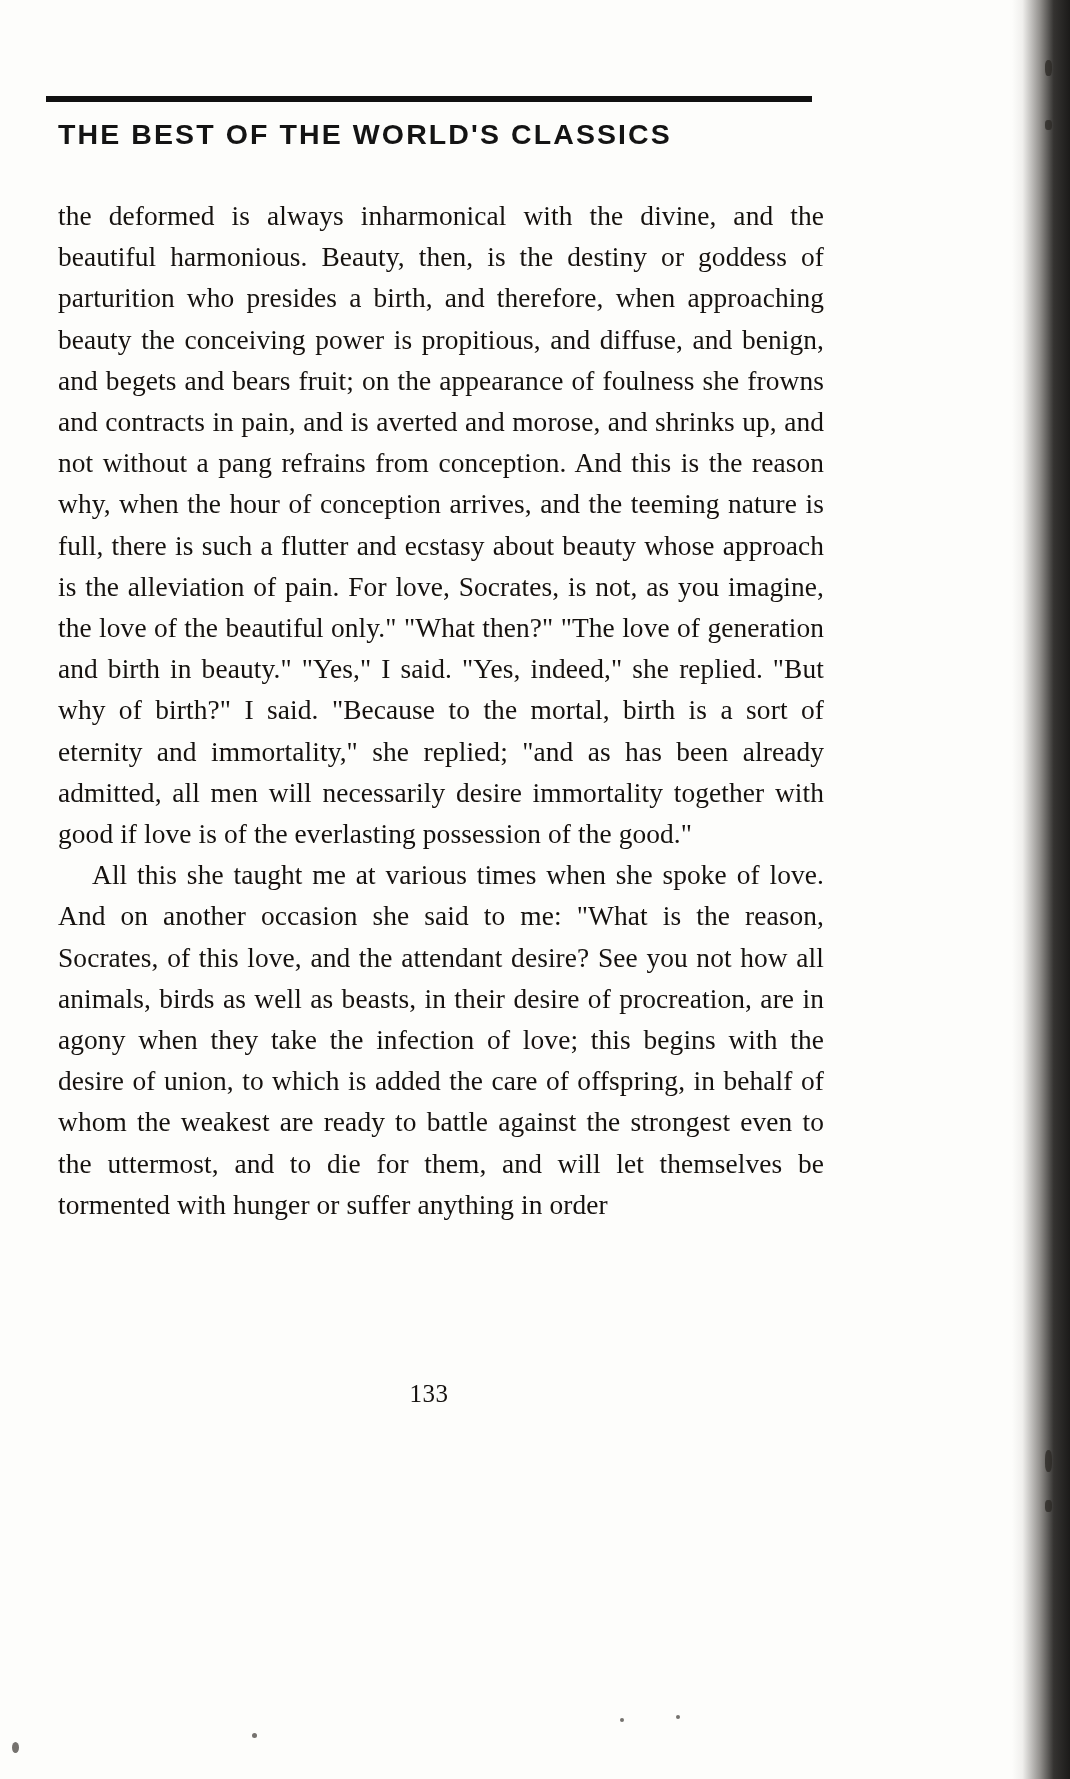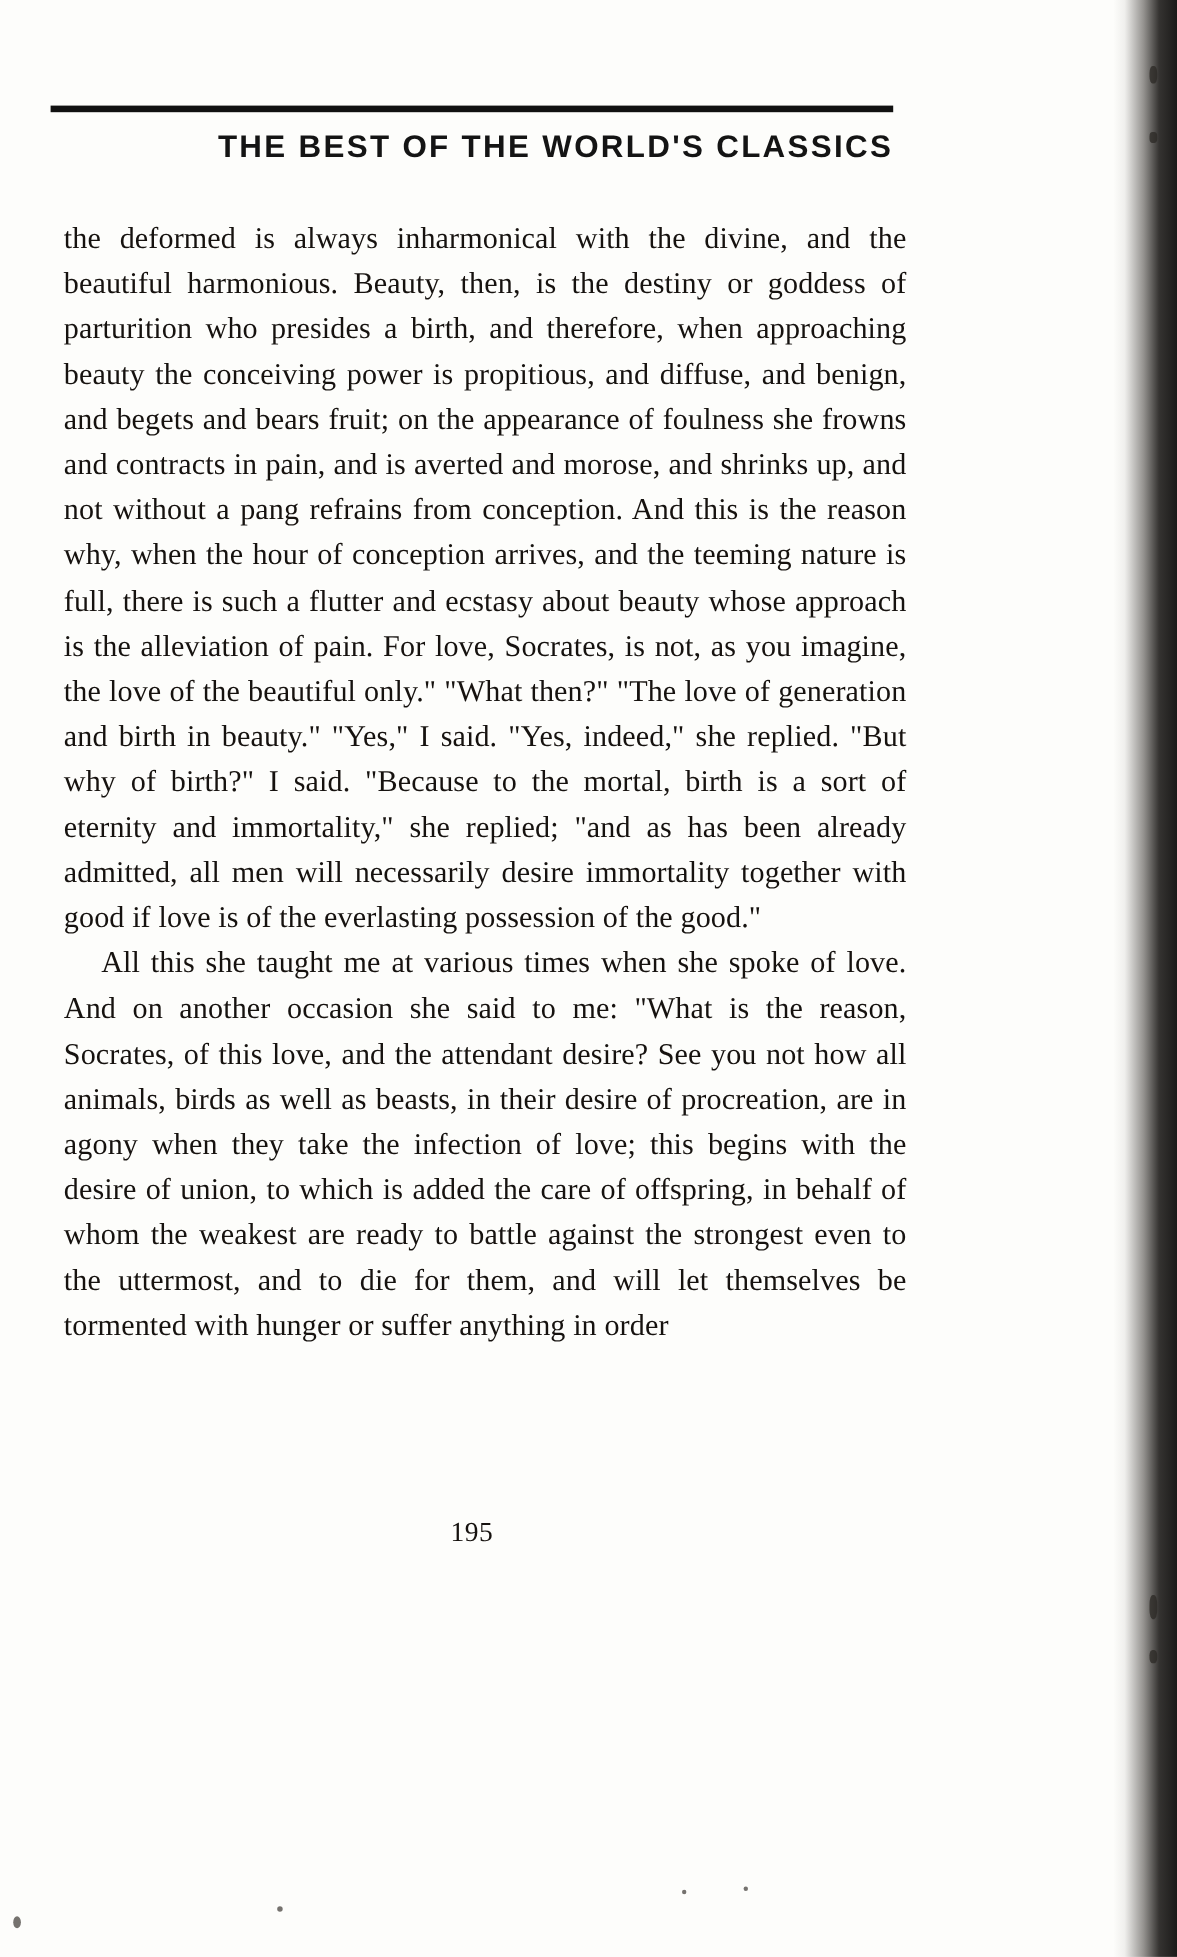--- a/index.html
+++ b/index.html
@@ -59,29 +59,29 @@
     position: absolute;
     left: 0;
     top: 96px;
     width: 766px;
     height: 6px;
     background: #111;
   }
 
   .running-head {
     position: absolute;
-    left: 0;
+    left: 12px;
     top: 118px;
     width: 766px;
     font-family: "Liberation Sans", sans-serif;
     font-weight: 700;
     font-size: 28.5px;
     letter-spacing: 2.1px;
     color: #141414;
-    text-align: right;
+    text-align: left;
     white-space: nowrap;
   }
 
   .body-text {
     position: absolute;
     left: 0;
     top: 196px;
     width: 766px;
     font-size: 27.4px;
     line-height: 41.2px;
@@ -131,21 +131,21 @@
 
     <div class="rule"></div>
 
     <div class="running-head">THE BEST OF THE WORLD'S CLASSICS</div>
 
     <div class="body-text">
       <p>the deformed is always inharmonical with the divine, and the beautiful harmonious. Beauty, then, is the destiny or goddess of parturition who presides a birth, and therefore, when approaching beauty the conceiving power is propitious, and diffuse, and benign, and begets and bears fruit; on the appearance of foulness she frowns and contracts in pain, and is averted and morose, and shrinks up, and not without a pang refrains from conception. And this is the reason why, when the hour of conception arrives, and the teeming nature is full, there is such a flutter and ecstasy about beauty whose approach is the alleviation of pain. For love, Socrates, is not, as you imagine, the love of the beautiful only." "What then?" "The love of generation and birth in beauty." "Yes," I said. "Yes, indeed," she replied. "But why of birth?" I said. "Because to the mortal, birth is a sort of eternity and immortality," she replied; "and as has been already admitted, all men will necessarily desire immortality together with good if love is of the everlasting possession of the good."</p>
       <p class="indent">All this she taught me at various times when she spoke of love. And on another occasion she said to me: "What is the reason, Socrates, of this love, and the attendant desire? See you not how all animals, birds as well as beasts, in their desire of procreation, are in agony when they take the infection of love; this begins with the desire of union, to which is added the care of offspring, in behalf of whom the weakest are ready to battle against the strongest even to the uttermost, and to die for them, and will let themselves be tormented with hunger or suffer anything in order</p>
     </div>
 
-    <div class="folio">195</div>
+    <div class="folio">133</div>
   </div>
 
   <div class="spine-shadow">
     <div class="spine-speck" style="top:60px;"></div>
     <div class="spine-speck" style="top:120px; height:10px;"></div>
     <div class="spine-speck" style="top:1450px; height:22px;"></div>
     <div class="spine-speck" style="top:1500px; height:12px;"></div>
   </div>
 
   <div class="edge-speck" style="left:12px; top:1742px; width:7px; height:11px;"></div>

